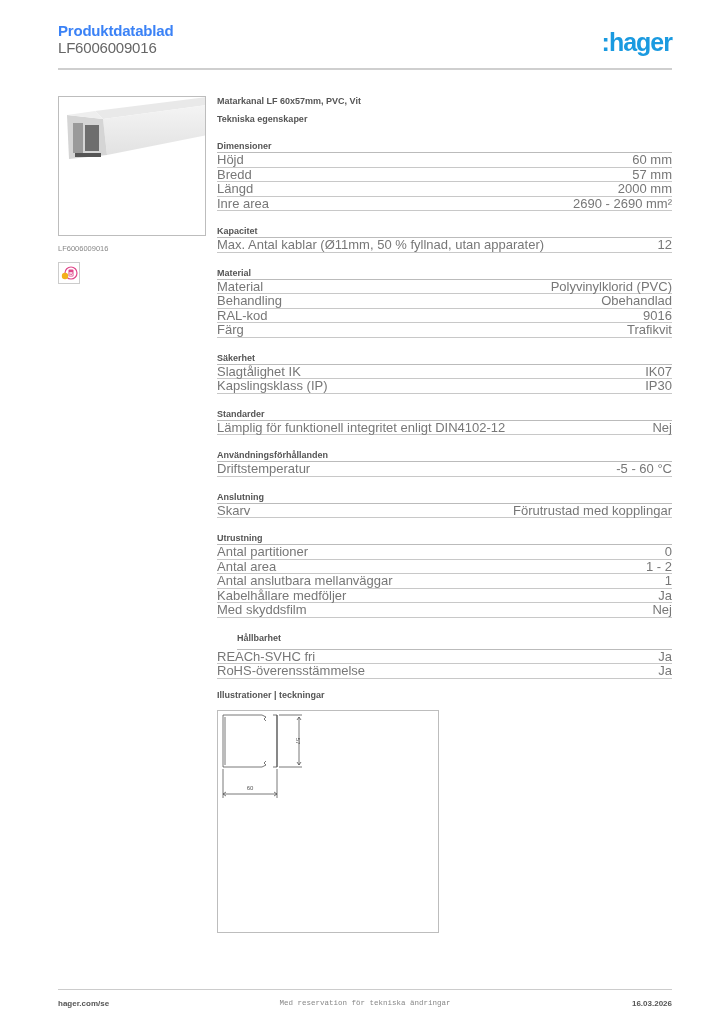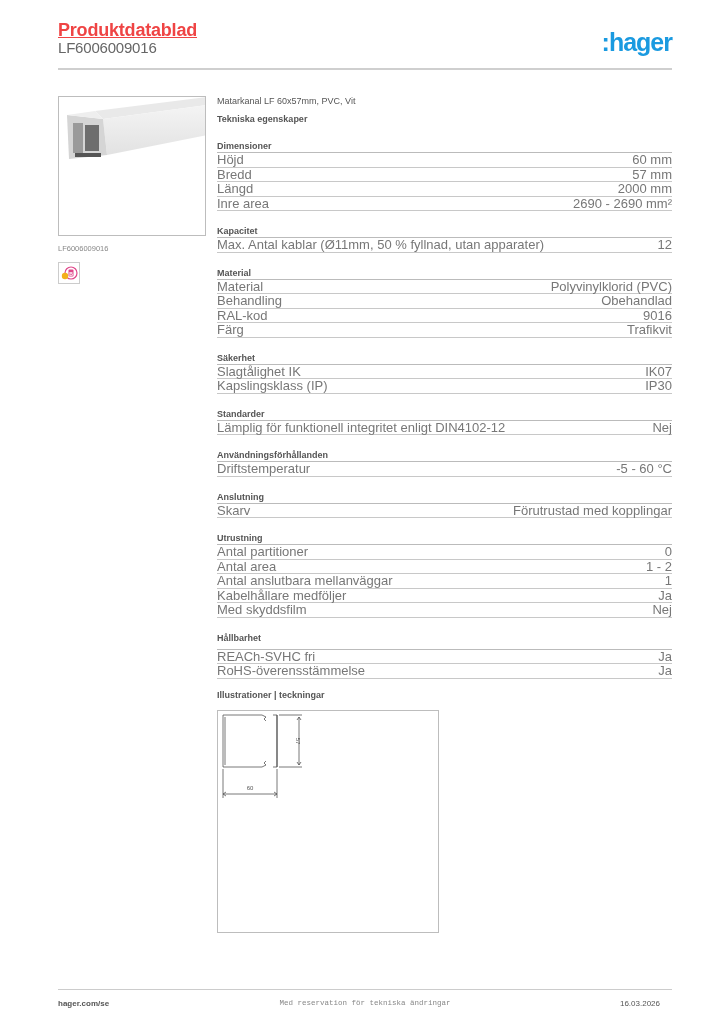--- a/index.html
+++ b/index.html
@@ -1,47 +1,47 @@
 <!DOCTYPE html>
 <html><head>
 <meta charset="utf-8">
 <style>
   * { box-sizing: border-box; margin: 0; padding: 0; }
   html, body { width: 724px; height: 1024px; background: #ffffff; }
   body { position: relative; font-family: "Liberation Sans", sans-serif; color: #555; overflow: hidden; }
 
   .header { position: absolute; left: 58px; top: 22px; width: 614px; }
-  .doc-title { font-size: 18px; font-weight: bold; color: #ef4444; line-height: 17px; letter-spacing: -0.2px; text-decoration: underline; }
+  .doc-title { font-size: 15px; font-weight: bold; color: #3b82f6; line-height: 17px; letter-spacing: -0.2px; }
   .doc-code { font-size: 15px; color: #666; line-height: 18px; letter-spacing: -0.2px; }
   .logo { position: absolute; right: 0; top: 6px; font-size: 25px; font-weight: bold; color: #1a9ae0; letter-spacing: -1px; line-height: 28px; }
   .header-rule { position: absolute; left: 58px; top: 68px; width: 614px; height: 2px; background: #cfcfcf; }
 
   .product-image { position: absolute; left: 58px; top: 96px; width: 148px; height: 140px; border: 1px solid #bdbdbd; background: #fff; overflow: hidden; }
   .image-caption { position: absolute; left: 58px; top: 244px; font-size: 7.5px; color: #888; }
   .pictogram { position: absolute; left: 58px; top: 262px; width: 22px; height: 22px; border: 1px solid #ccc; background: #fff; }
 
   .right { position: absolute; left: 217px; top: 96px; width: 455px; }
-  .product-name { font-size: 9px; font-weight: normal; color: #555; height: 12px; }
+  .product-name { font-size: 9px; font-weight: bold; color: #555; height: 12px; }
   .tech-title { font-size: 9px; font-weight: bold; color: #555; margin-top: 6px; height: 12px; }
 
   .section { margin-top: 14px; }
   .section:first-of-type { margin-top: 15px; }
   .section-title { font-size: 9px; font-weight: bold; color: #555; height: 13px; line-height: 12px; border-bottom: 1px solid #bbb; }
   .row { display: flex; justify-content: space-between; font-size: 13px; color: #777; height: 14.5px; line-height: 14px; border-bottom: 1px solid #c8c8c8; }
   .row .label { white-space: nowrap; }
   .row .value { white-space: nowrap; text-align: right; }
 
   .illus-title { position: absolute; left: 217px; top: 690px; font-size: 9px; font-weight: bold; color: #555; text-align: center; }
   .drawing-frame { position: absolute; left: 217px; top: 710px; width: 222px; height: 223px; border: 1px solid #bdbdbd; background: #fff; }
 
   .footer-rule { position: absolute; left: 58px; top: 989px; width: 614px; height: 1px; background: #ccc; }
   .footer { position: absolute; left: 58px; top: 999px; width: 614px; font-size: 8px; }
   .footer-left { position: absolute; left: 0; font-weight: bold; color: #555; }
   .footer-center { position: absolute; left: 0; right: 0; text-align: center; color: #888; font-size: 7.5px; font-family: Liberation Mono, monospace; }
-  .footer-right { position: absolute; right: 12px; font-weight: normal; color: #555; }
+  .footer-right { position: absolute; right: 0; font-weight: bold; color: #555; }
 </style>
 </head>
 <body>
 
 <div class="header">
   <div class="doc-title">Produktdatablad</div>
   <div class="doc-code">LF6006009016</div>
   <div class="logo">:hager</div>
 </div>
 <div class="header-rule"></div>
@@ -179,21 +179,21 @@
         <span class="label">Kabelhållare medföljer</span>
         <span class="value">Ja</span>
       </div>
     <div class="row">
         <span class="label">Med skyddsfilm</span>
         <span class="value">Nej</span>
       </div>
   </div>
 
   <div class="section">
-    <div class="section-title" style="height:18px;">Hållbarhet</div>
+    <div class="section-title" style="height:18px;margin-left:20px;">Hållbarhet</div>
     <div class="row">
         <span class="label">REACh-SVHC fri</span>
         <span class="value">Ja</span>
       </div>
     <div class="row">
         <span class="label">RoHS-överensstämmelse</span>
         <span class="value">Ja</span>
       </div>
   </div>
 </div>

